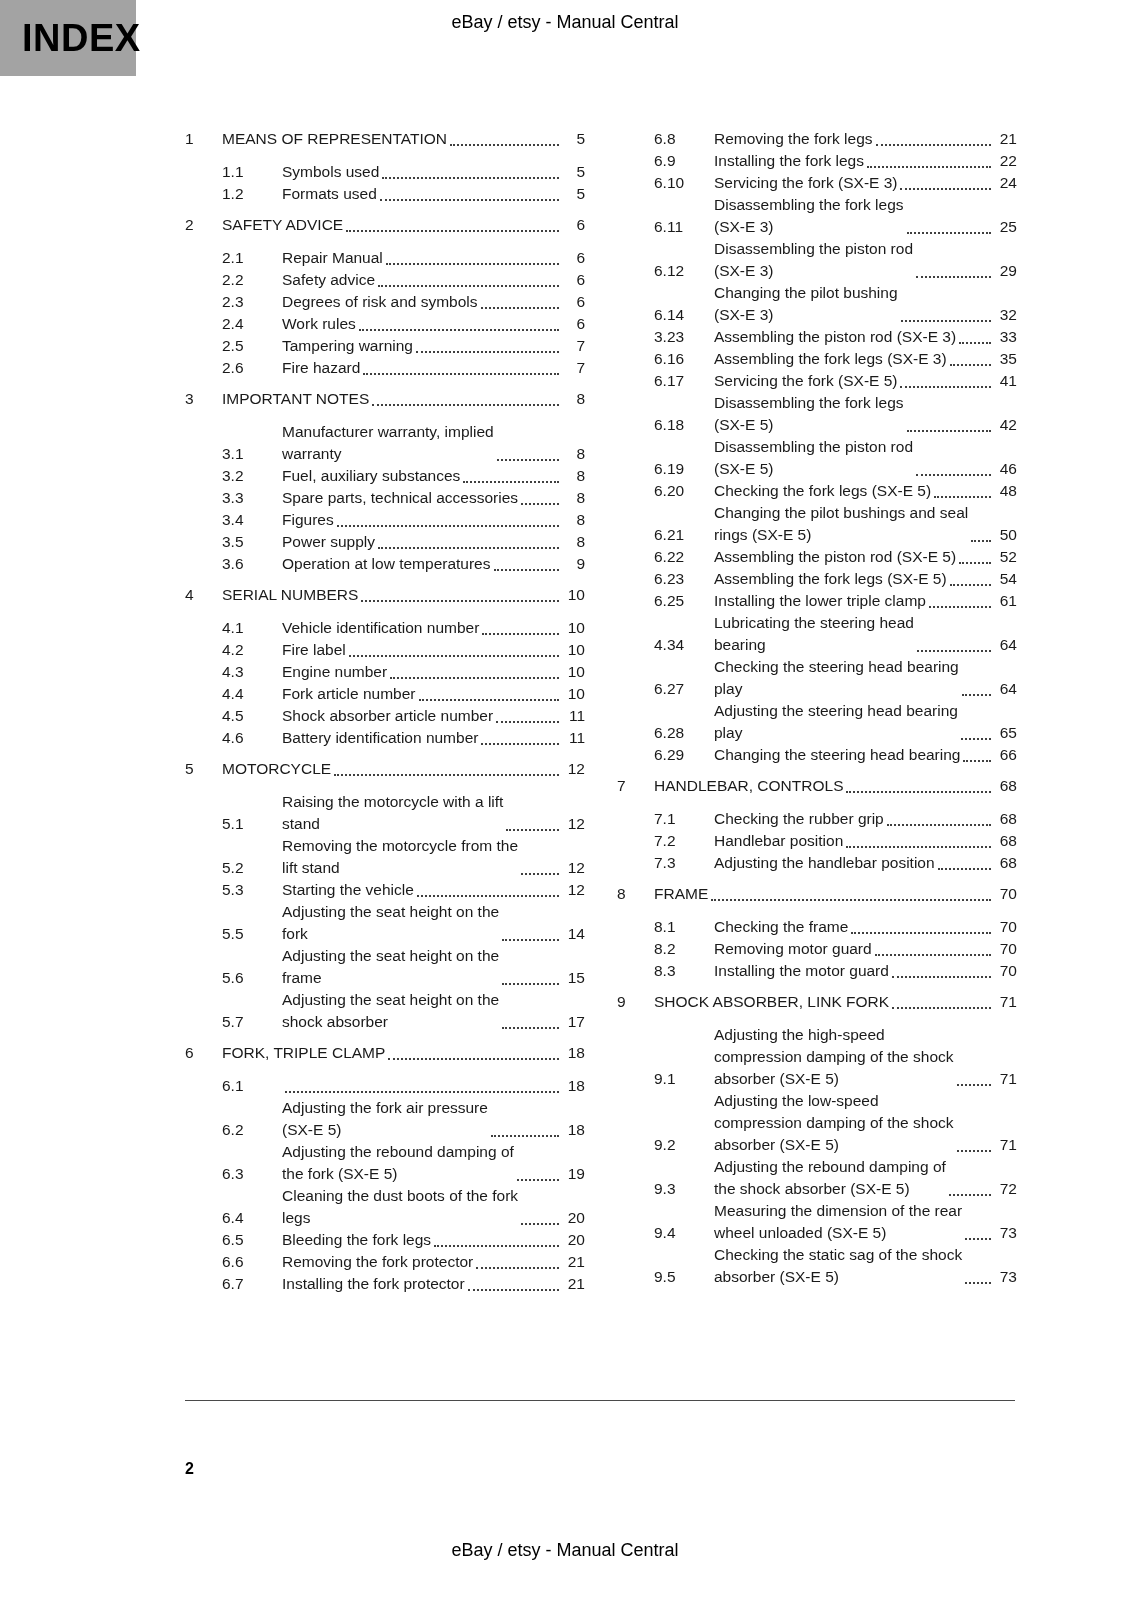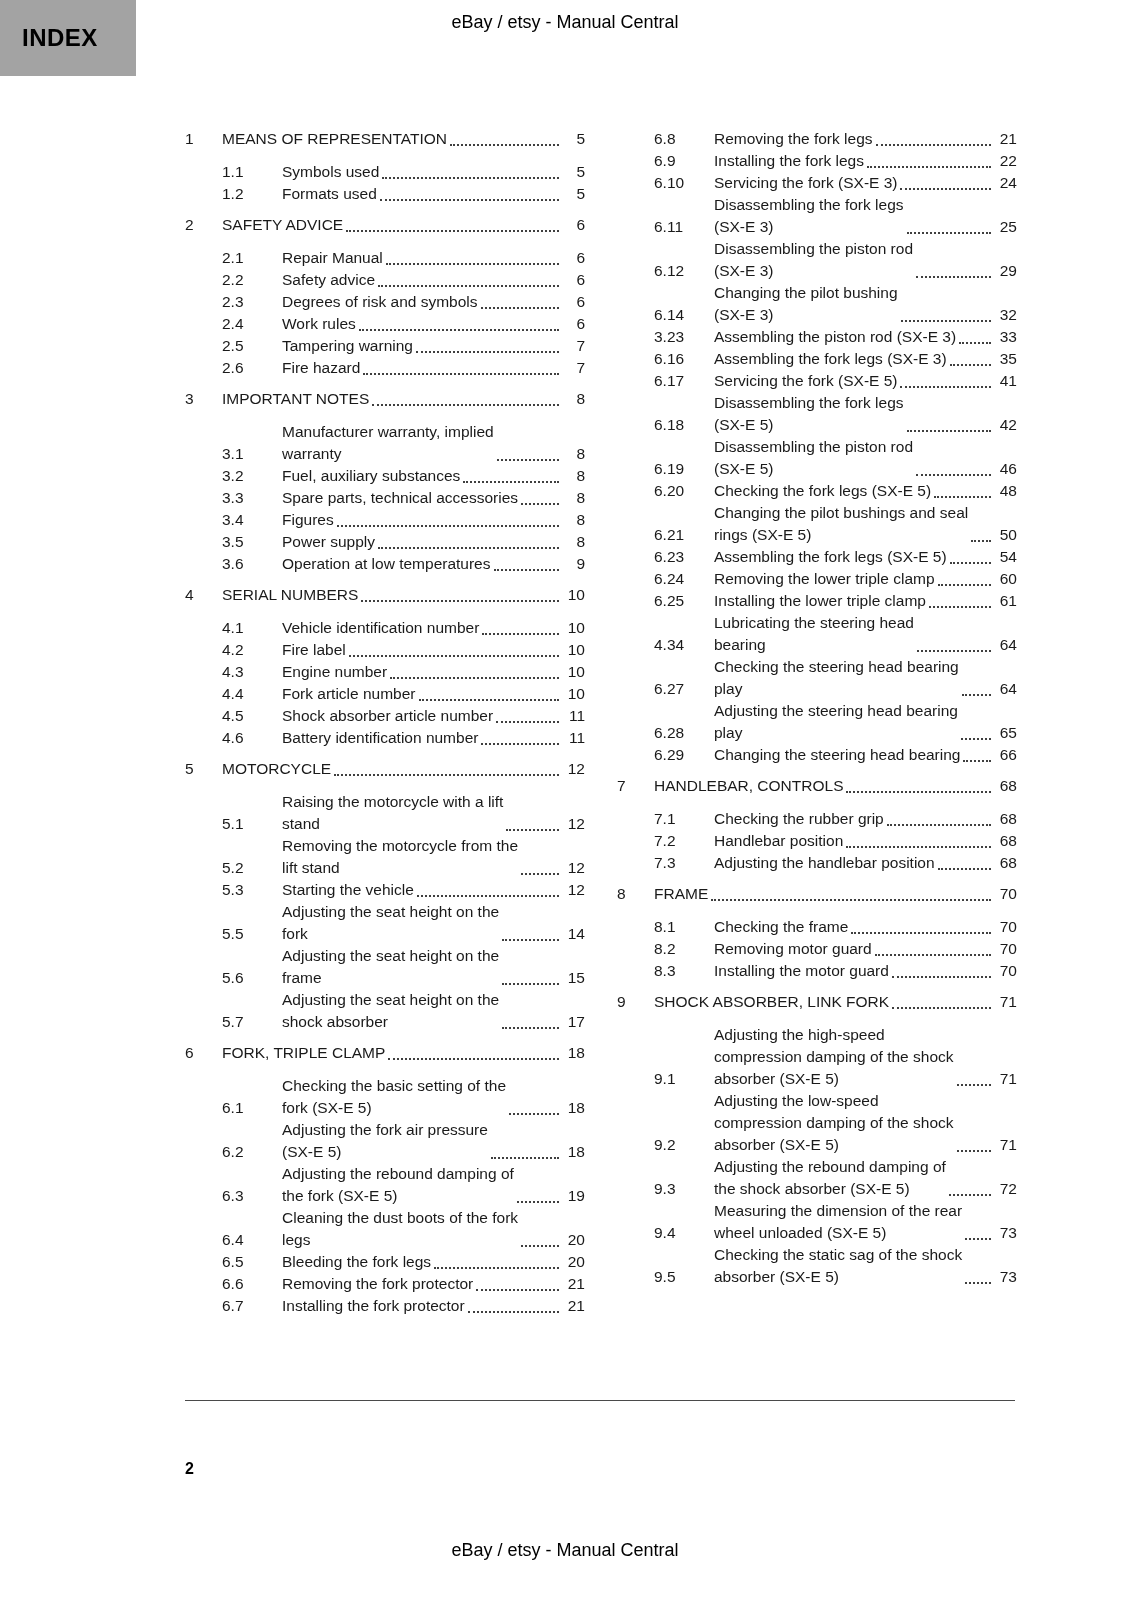--- a/index.html
+++ b/index.html
@@ -13,21 +13,21 @@
   }
 
   .index-box {
     position: absolute; top: 0; left: 0;
     width: 136px; height: 76px;
     background: #a3a3a3;
     display: flex; align-items: center;
     padding-left: 22px; box-sizing: border-box;
   }
   .index-box .index-text {
-    font-size: 24px; font-weight: bold; color: #000;
+    font-size: 38px; font-weight: bold; color: #000;
     letter-spacing: 0.5px;
     text-align: right;
   }
 
   .header-title {
     position: absolute; top: 12px; left: 0;
     width: 100%; text-align: center;
     font-size: 18px; color: #000;
   }
 
@@ -280,22 +280,20 @@
         <span class="page">17</span>
       </div>
       <div class="toc-row l1">
         <span class="num">6</span>
         <span class="title">FORK, TRIPLE CLAMP</span>
         <span class="dots"></span>
         <span class="page">18</span>
       </div>
       <div class="toc-row l2">
         <span class="num">6.1</span>
-        <span class="title">Checking the basic setting of the
-fork (SX-E 5)</span>
         <span class="dots"></span>
         <span class="page">18</span>
       </div>
       <div class="toc-row l2">
         <span class="num">6.2</span>
         <span class="title">Adjusting the fork air pressure
 (SX-E 5)</span>
         <span class="dots"></span>
         <span class="page">18</span>
       </div>
@@ -411,30 +409,30 @@
         <span class="page">48</span>
       </div>
       <div class="toc-row l2">
         <span class="num">6.21</span>
         <span class="title">Changing the pilot bushings and seal
 rings (SX-E 5)</span>
         <span class="dots"></span>
         <span class="page">50</span>
       </div>
       <div class="toc-row l2">
+        <span class="num">6.22</span>
+        <span class="title">Assembling the piston rod (SX-E 5)</span>
+        <span class="dots"></span>
+        <span class="page">52</span>
+      </div>
+      <div class="toc-row l2">
         <span class="num">6.23</span>
         <span class="title">Assembling the fork legs (SX-E 5)</span>
         <span class="dots"></span>
         <span class="page">54</span>
-      </div>
-      <div class="toc-row l2">
-        <span class="num">6.24</span>
-        <span class="title">Removing the lower triple clamp</span>
-        <span class="dots"></span>
-        <span class="page">60</span>
       </div>
       <div class="toc-row l2">
         <span class="num">6.25</span>
         <span class="title">Installing the lower triple clamp</span>
         <span class="dots"></span>
         <span class="page">61</span>
       </div>
       <div class="toc-row l2">
         <span class="num">4.34</span>
         <span class="title">Lubricating the steering head

